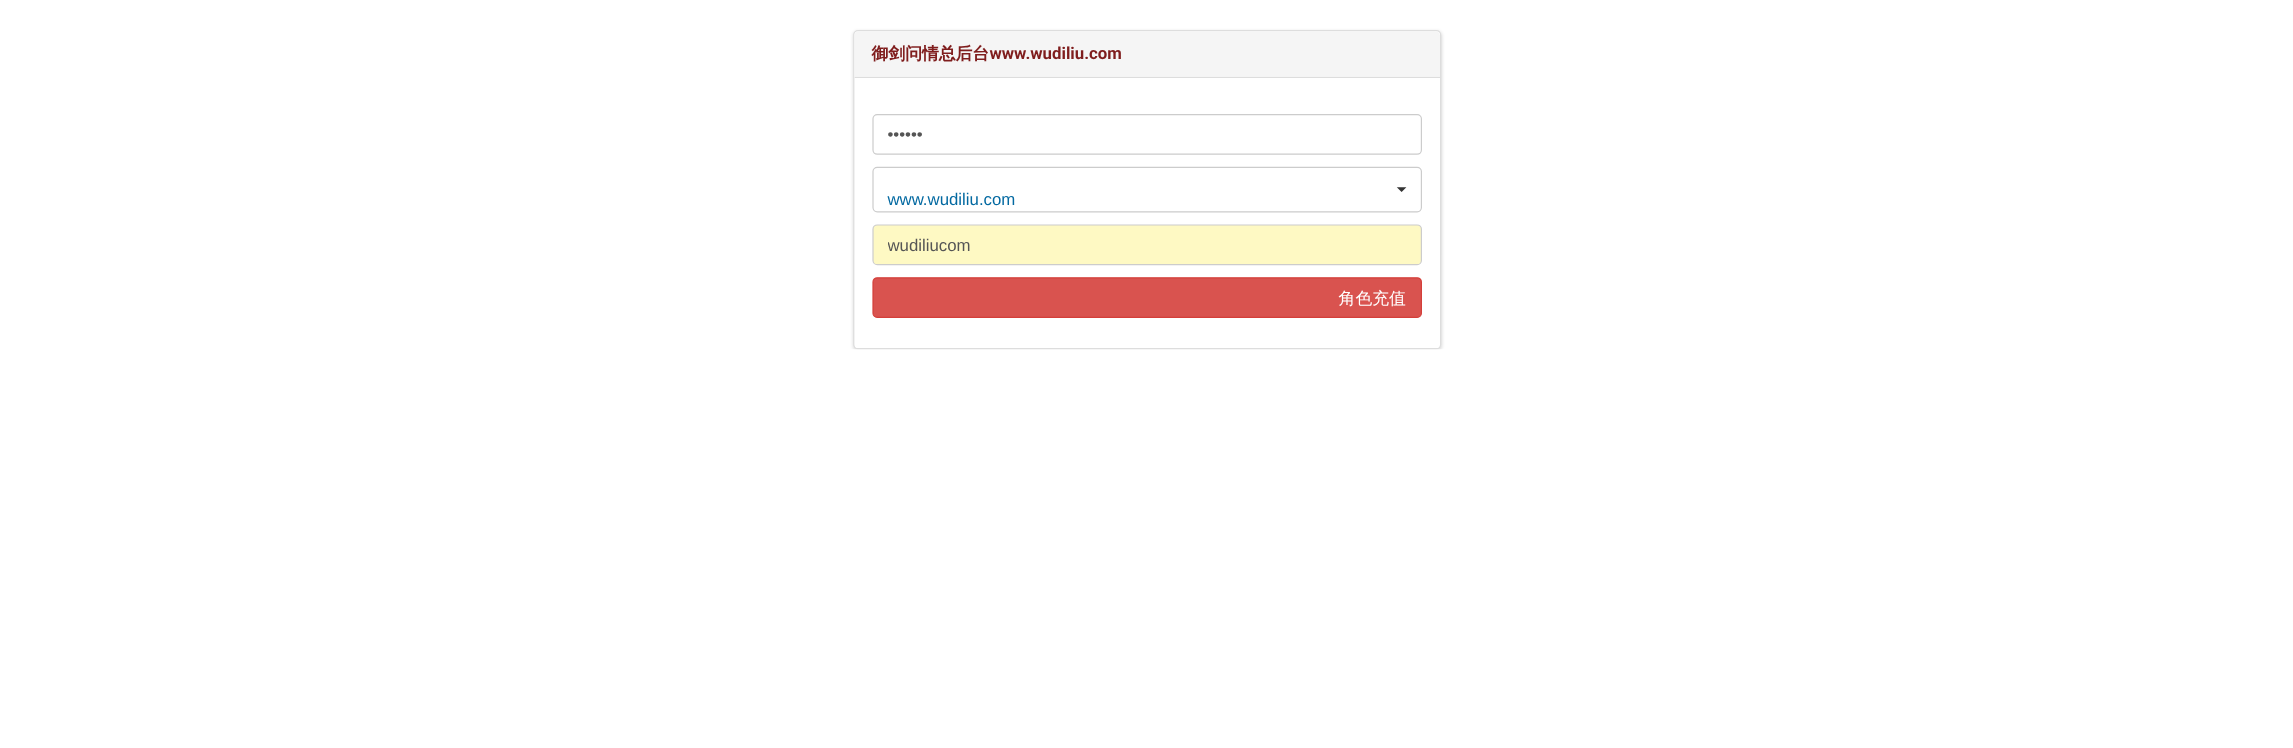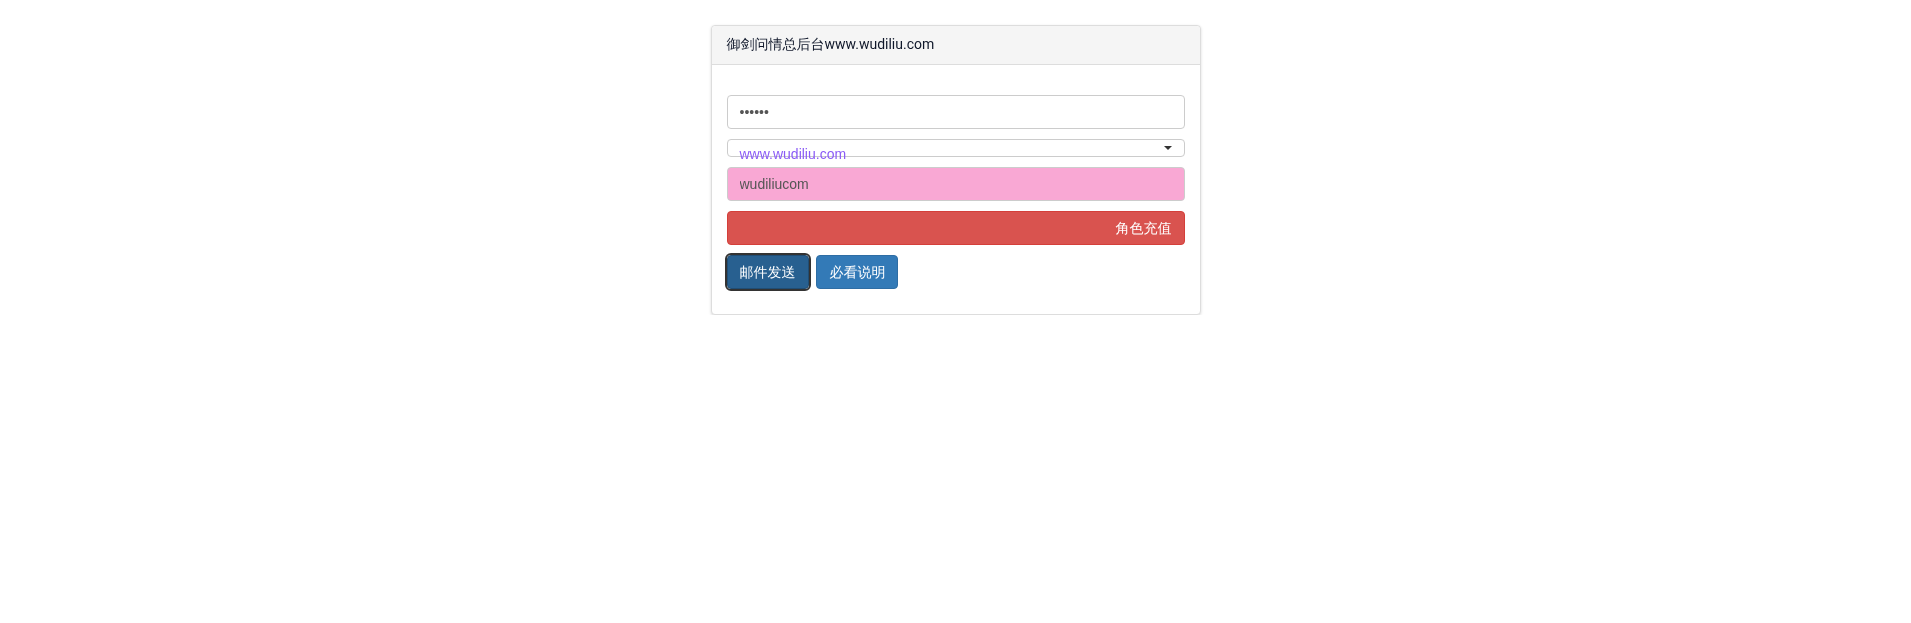--- a/index.html
+++ b/index.html
@@ -22,22 +22,22 @@
       background: #ffffff;
     }
     .panel-header {
       background: #f5f5f5;
       border-bottom: 1px solid #dddddd;
       padding: 10px 15px;
       border-radius: 4px 4px 0 0;
     }
     .panel-title {
       font-size: 14px;
-      font-weight: normal;
-      color: #0f172a;
+      font-weight: bold;
+      color: #7f1d1d;
     }
     .panel-body {
       padding: 15px;
     }
     .form-control {
       display: block;
       width: 100%;
       height: 34px;
       padding: 6px 12px;
       font-size: 14px;
@@ -45,30 +45,30 @@
       color: #555555;
       background-color: #ffffff;
       border: 1px solid #cccccc;
       border-radius: 4px;
       margin-bottom: 10px;
     }
     .form-control::placeholder {
       color: #999999;
     }
     .form-control.autofill {
-      background-color: #f9a8d4;
+      background-color: #fef9c3;
     }
     .dropdown-control {
       position: relative;
       display: block;
       width: 100%;
       height: 18px;
-      padding: 6px 12px;
+      padding: 18px 12px;
       font-size: 14px;
-      color: #8b5cf6;
+      color: #0369a1;
       background-color: #ffffff;
       border: 1px solid #cccccc;
       border-radius: 4px;
       margin-bottom: 10px;
       cursor: pointer;
       text-align: left;
     }
     .dropdown-control .caret {
       position: absolute;
       right: 12px;
@@ -139,21 +139,17 @@
       <span class="caret"></span>
     </button>
 
     <input type="text" class="form-control autofill" value="wudiliucom" style="">
 
 
     <button class="btn btn-danger btn-block">角色充值</button>
 
 
 
-    <div class="btn-row">
-      <button class="btn btn-primary focused">邮件发送</button>
-      <button class="btn btn-primary">必看说明</button>
-    </div>
 
 
 
   </div>
 </div>
 
 </body></html>

